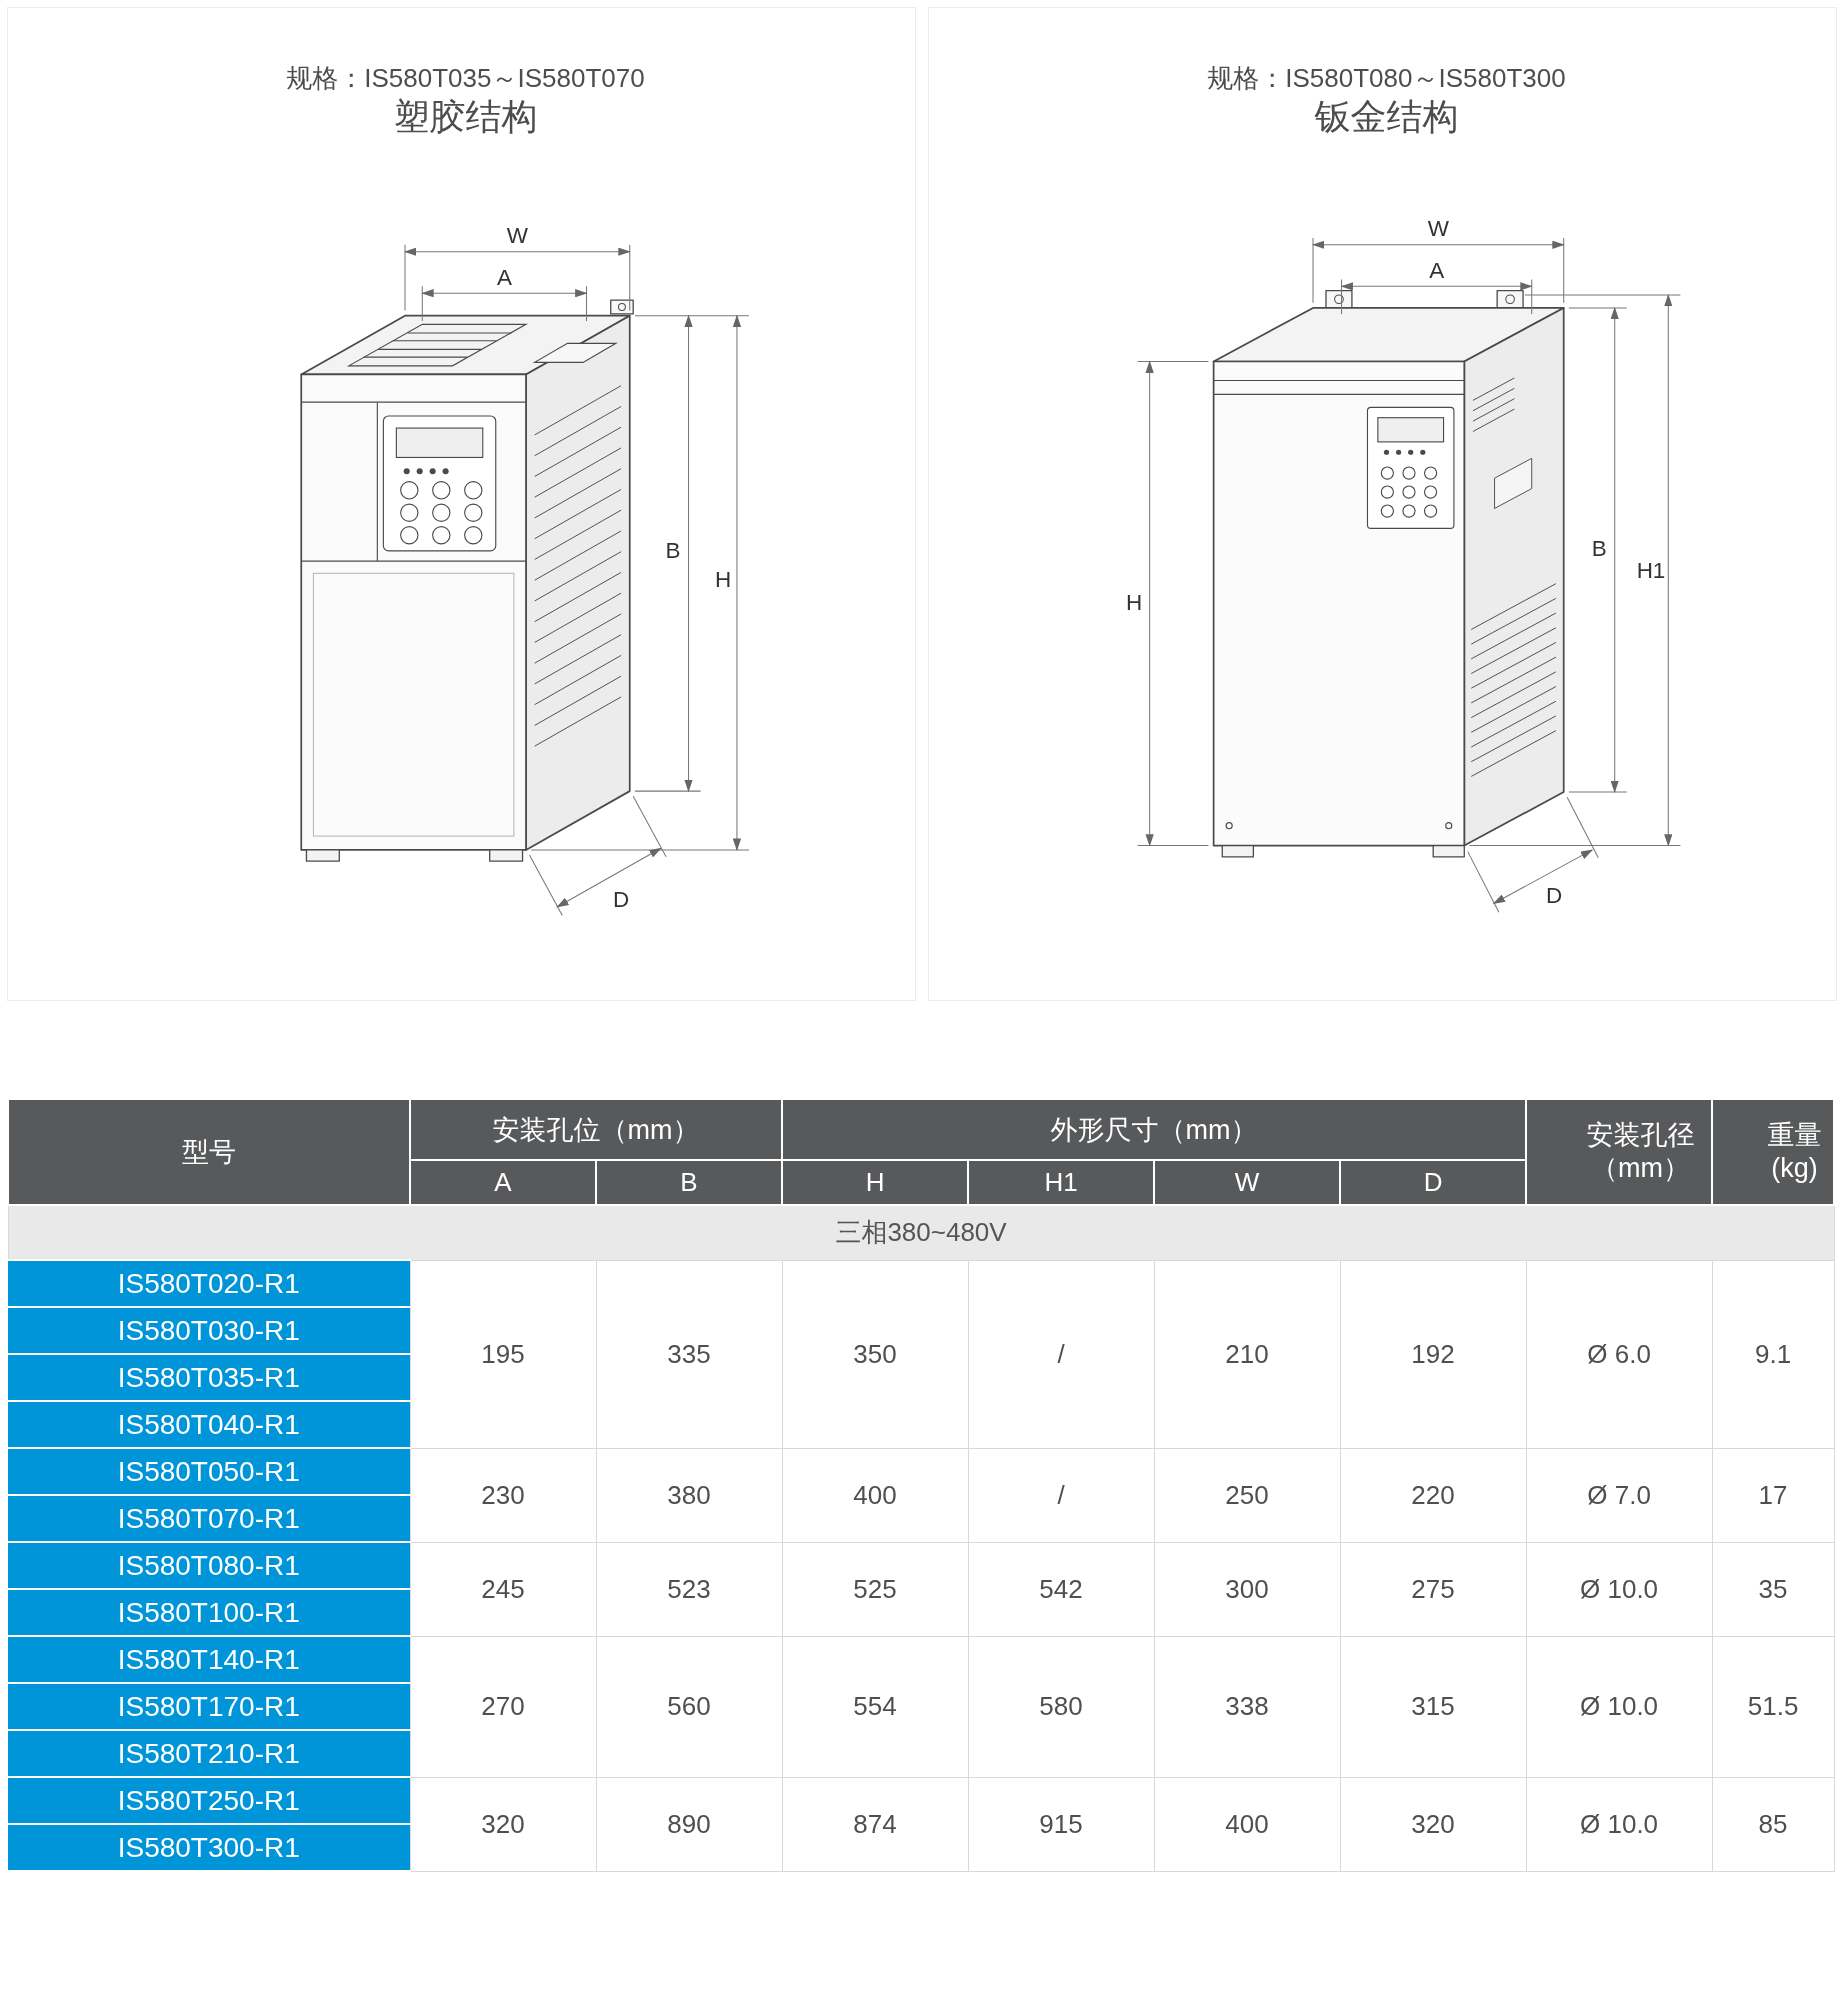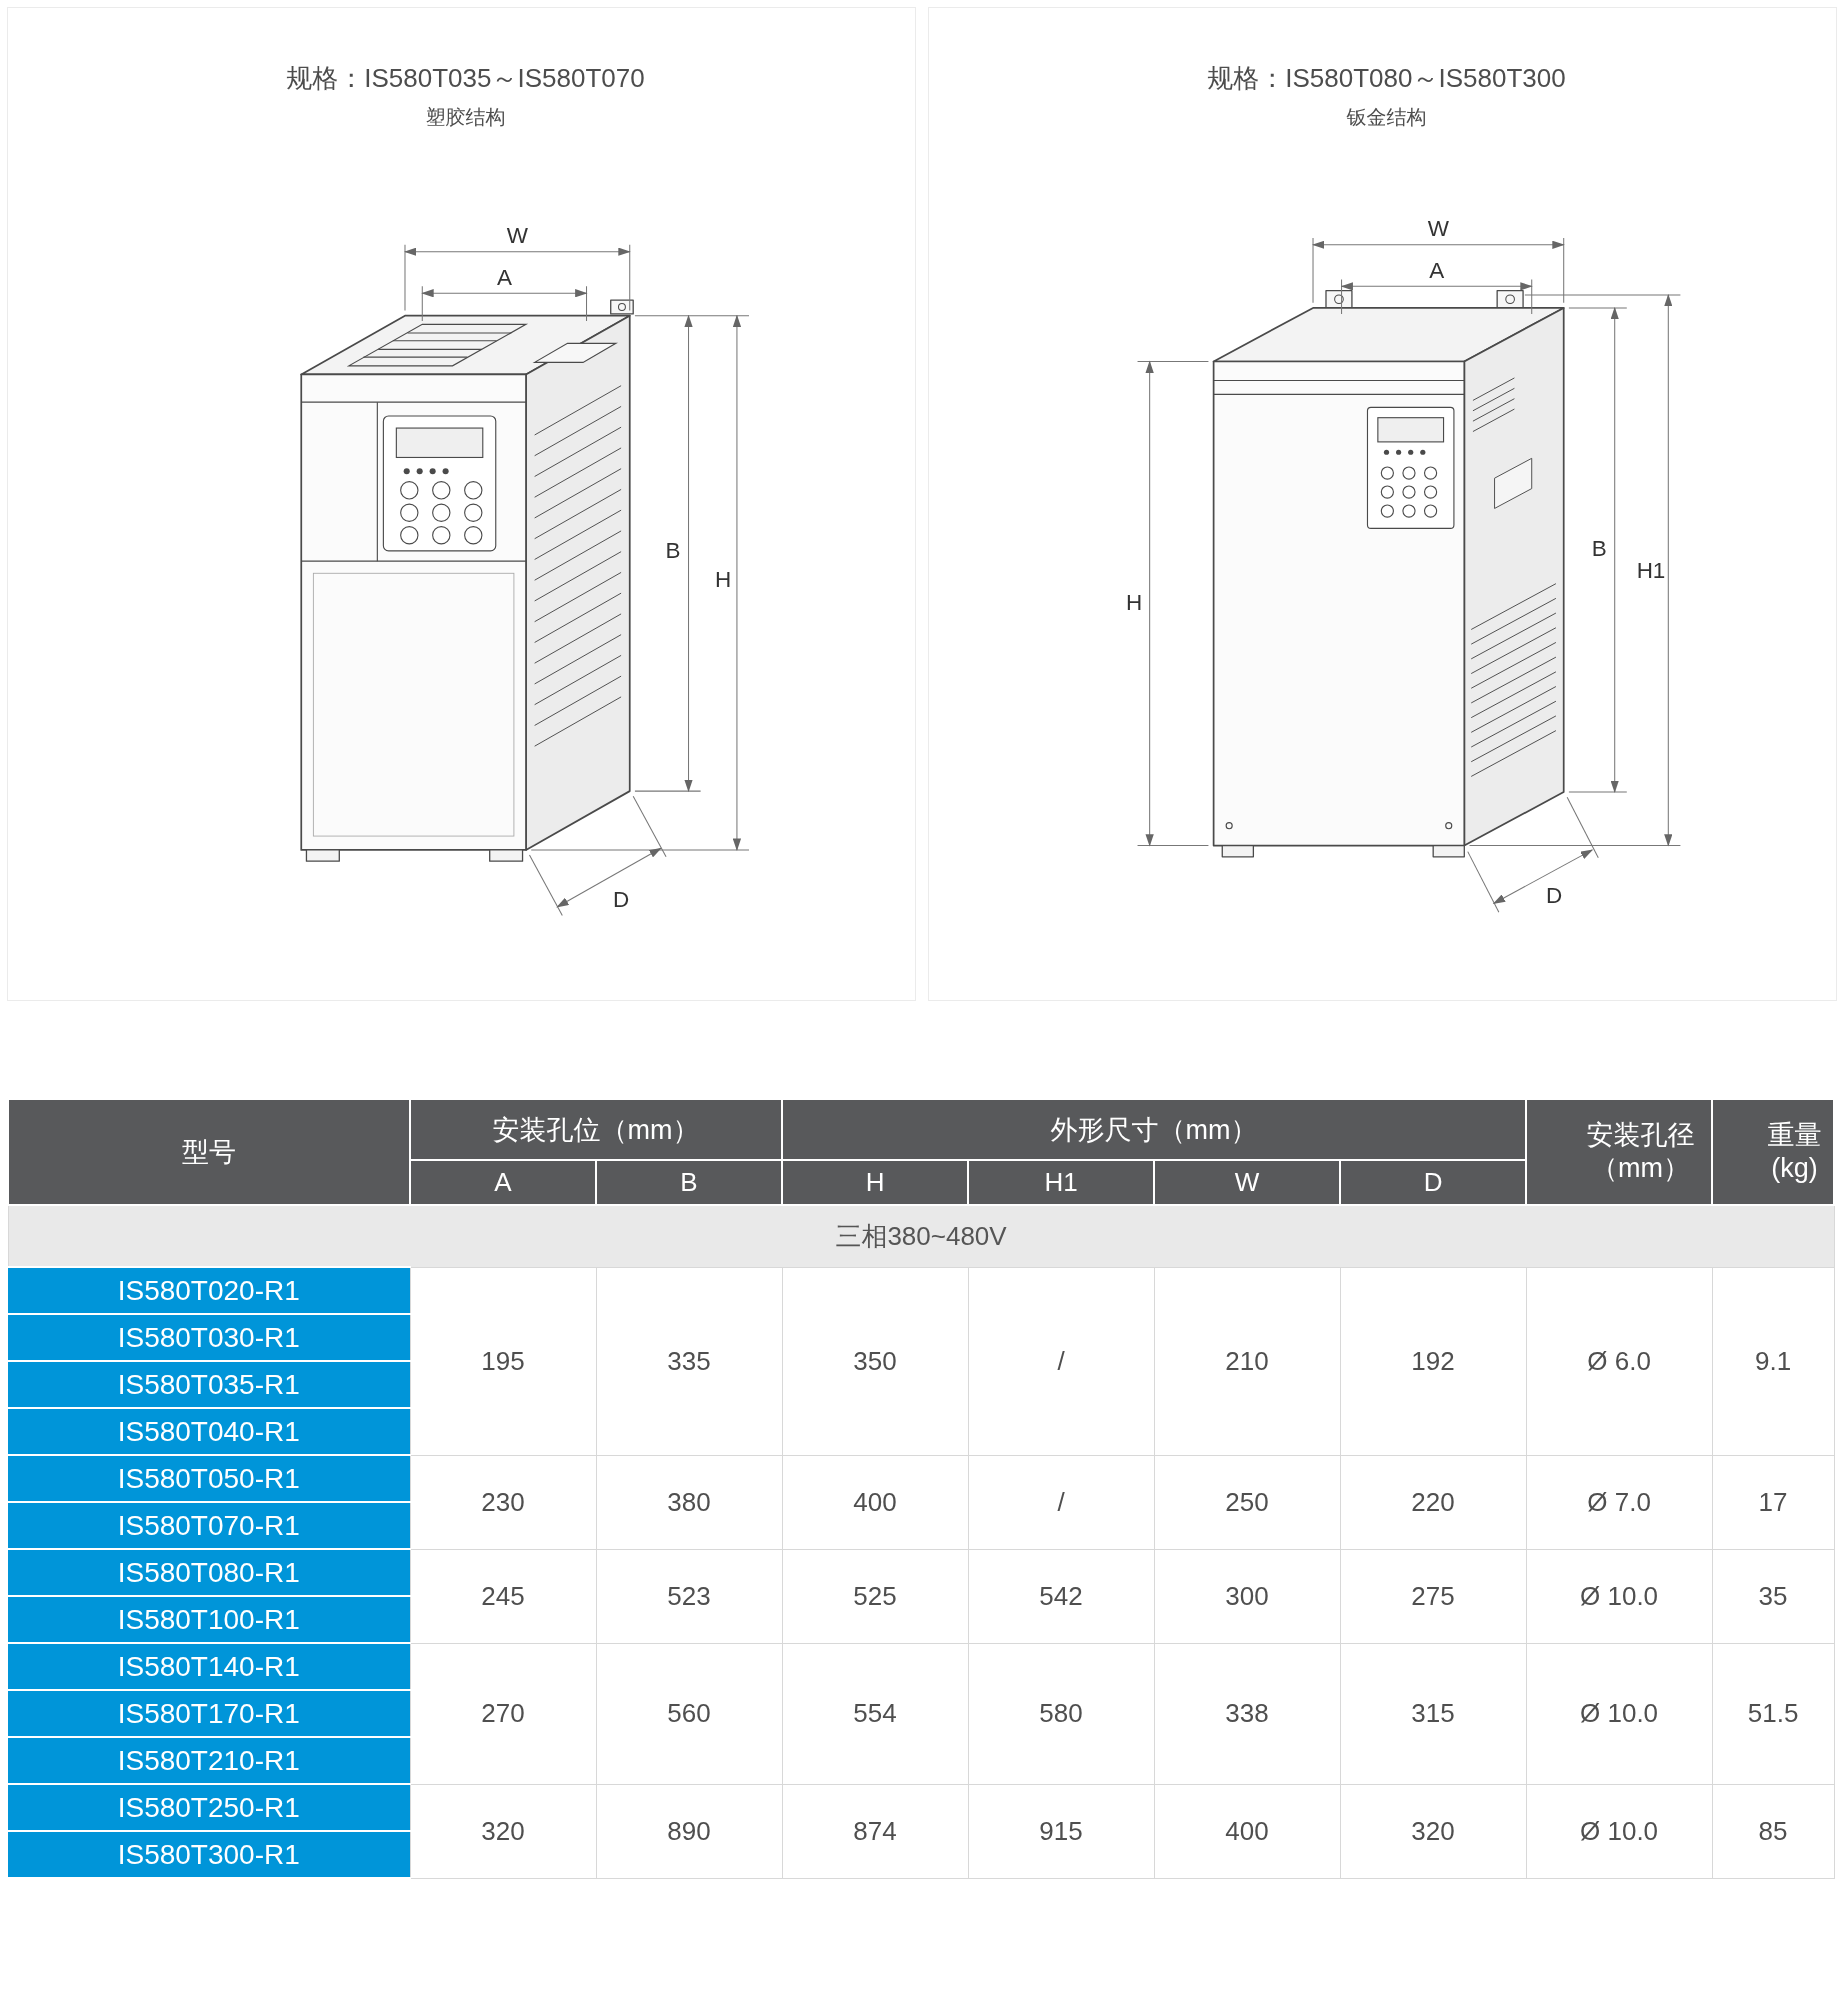--- a/index.html
+++ b/index.html
@@ -9,38 +9,38 @@
     font-family:"Liberation Sans","DejaVu Sans",sans-serif;
     color:#4a4a4a;
   }
   .panels { display:flex; gap:12px; padding:7px 7px 0 7px; }
   .panel {
     flex:1; height:994px; background:#ffffff;
     border:0.9px solid #ebebeb;
     display:flex; flex-direction:column; align-items:center;padding-left:8px;
   }
   .panel-title { margin-top:50px; font-size:26px; line-height:40px; color:#4d4d4d; text-align:center; }
-  .panel-subtitle { font-size:20px; line-height:38px; color:#4d4d4d; text-align:center; }
+  .panel-subtitle { font-size:36px; line-height:38px; color:#4d4d4d; text-align:center; }
   .drawing { margin-top:5.2px; }
 
   table.spec {
     margin:97px 7px 0 7px;
     border-collapse:collapse;
     table-layout:fixed;
     width:1825px;
   }
   table.spec th {
     background:#58595b; color:#ffffff; font-weight:400;
     border:2.6px solid #ffffff; text-align:center; vertical-align:middle;
   }
   .th-main { height:61px; font-size:27px; }
   .th-sub  { height:45px; font-size:26px; }
   .th-2line { line-height:33px;padding-left:44px; }
   td.band-cell {
-    background:#e9e9e9; color:#555555; height:62px;
+    background:#e9e9e9; color:#555555; height:55px;
     text-align:center; font-size:26px; border:0.9px solid #d8d8d8;
   }
   td.model {
     background:#0095d9; color:#ffffff; height:47px;
     text-align:center; font-size:28px;
     border-top:2.6px solid #ffffff; border-bottom:2.6px solid #ffffff;
     border-left:none; border-right:none;
   }
   td.data {
     background:#ffffff; color:#4f4f4f;

